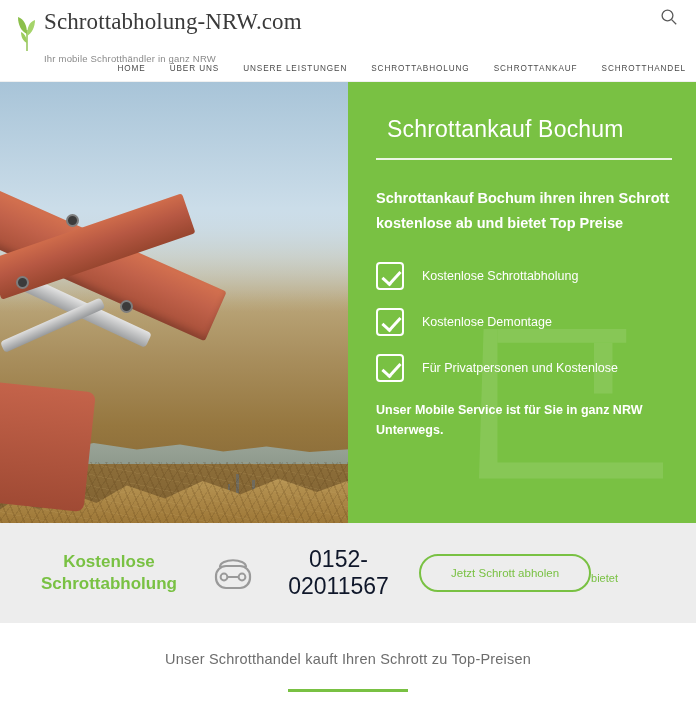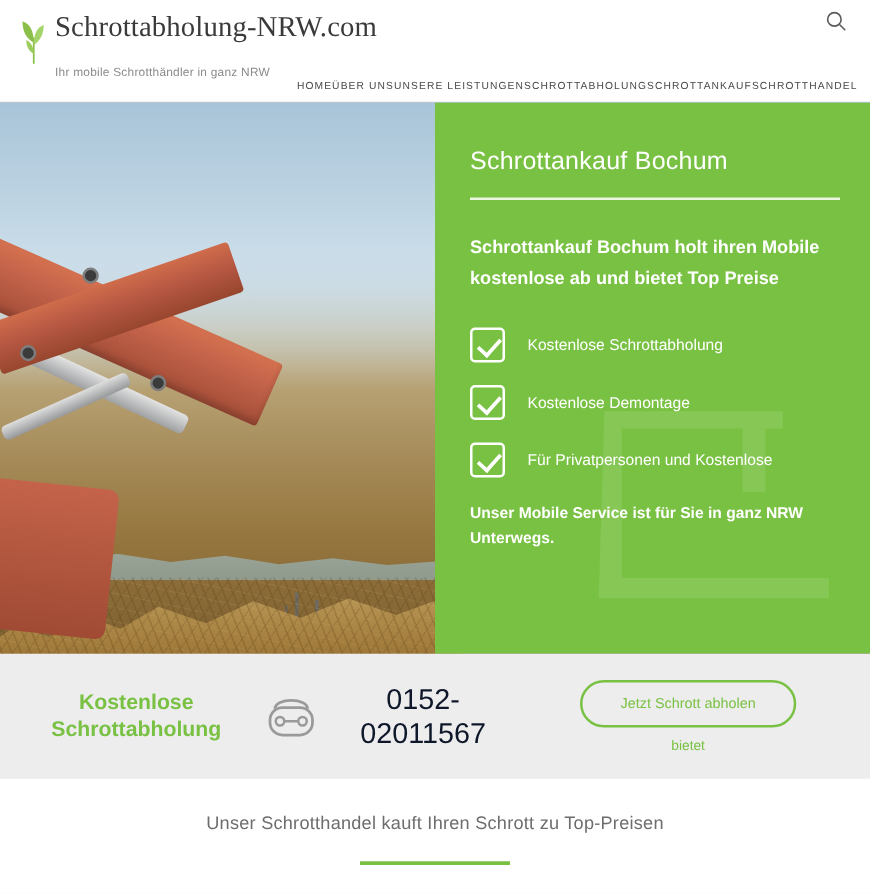--- a/index.html
+++ b/index.html
@@ -60,21 +60,21 @@
     height: 18px;
     cursor: pointer;
   }
   .search-icon-wrap svg { display: block; }
 
   .nav {
     position: absolute;
     right: 10px;
     bottom: 8px;
     display: flex;
-    gap: 0;
+    gap: 24px;
     align-items: flex-start;
   }
   .nav-item {
     font-size: 8.2px;
     letter-spacing: 0.9px;
     color: #4a4a4a;
     text-transform: uppercase;
     cursor: pointer;
     white-space: nowrap;
   }
@@ -206,27 +206,28 @@
     color: #ffffff;
   }
   .hero-panel .watermark {
     position: absolute;
     right: 10px; bottom: 10px;
     width: 230px; height: 230px;
     opacity: .10;
     pointer-events: none;
   }
   .hero-title {
-    font-size: 20px;
+    font-size: 23px;
     font-weight: normal;
     letter-spacing: 0.2px;
     line-height: 30px;
     padding-bottom: 14px;
     position: relative;
     color: #ffffff;
+    margin-left: 11px;
   }
   .title-rule {
     width: 296px;
     height: 2px;
     background: rgba(255,255,255,.85);
     margin-bottom: 26px;
   }
   .hero-lead {
     font-size: 14.5px;
     font-weight: bold;
@@ -295,21 +296,21 @@
   .cta-phone {
     font-size: 23px;
     color: #0f172a;
     line-height: 27px;
     width: 145px;
     text-align: center;
   }
   .cta-right {
     flex: 1;
     display: flex;
-    flex-direction: column;
+    flex-direction: row;
     align-items: center;
     padding-left: 8px;
   }
   .cta-button {
     display: inline-block;
     border: 2px solid #79c143;
     border-radius: 22px;
     color: #79c143;
     font-size: 11.5px;
     padding: 11px 30px;
@@ -412,21 +413,21 @@
 
     <div class="hero-panel">
       <svg class="watermark" viewBox="0 0 100 100" xmlns="http://www.w3.org/2000/svg">
         <path d="M10 85 L90 85 L90 78 L18 78 L18 20 L12 20 Z" fill="#ffffff"></path>
         <path d="M18 26 L74 26 L74 20 L18 20 Z" fill="#ffffff"></path>
         <path d="M60 26 L60 48 L68 48 L68 26 Z" fill="#ffffff"></path>
       </svg>
 
       <div class="hero-title">Schrottankauf Bochum</div>
       <div class="title-rule"></div>
-      <div class="hero-lead">Schrottankauf Bochum holt ihren Mobile kostenlose ab und bietet Top Preise</div>
+      <div class="hero-lead">Schrottankauf Bochum ihren ihren Schrott kostenlose ab und bietet Top Preise</div>
 
       <div class="bullets">
         <div class="bullet">
           <span class="check-box"></span>
           <span class="bullet-label">Kostenlose Schrottabholung</span>
         </div>
         <div class="bullet">
           <span class="check-box"></span>
           <span class="bullet-label">Kostenlose Demontage</span>
         </div>

